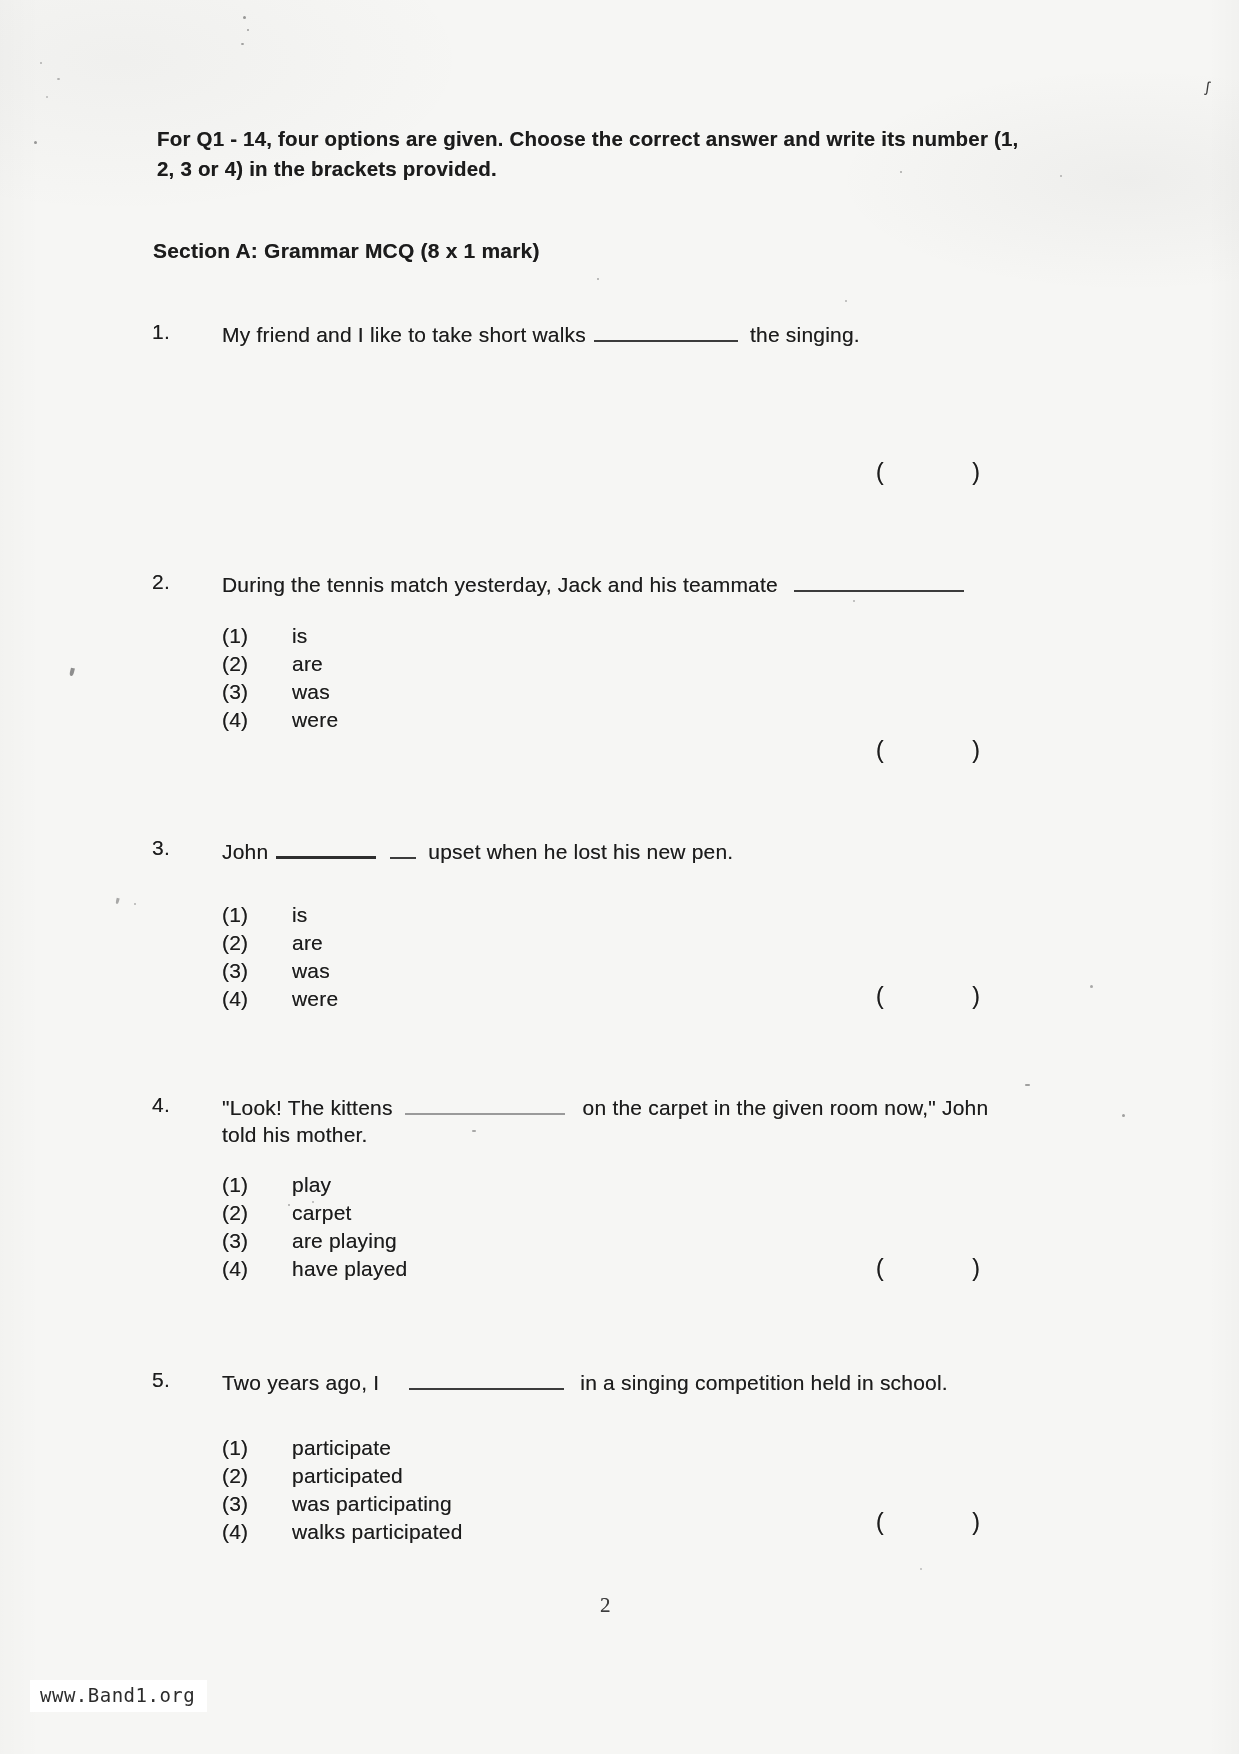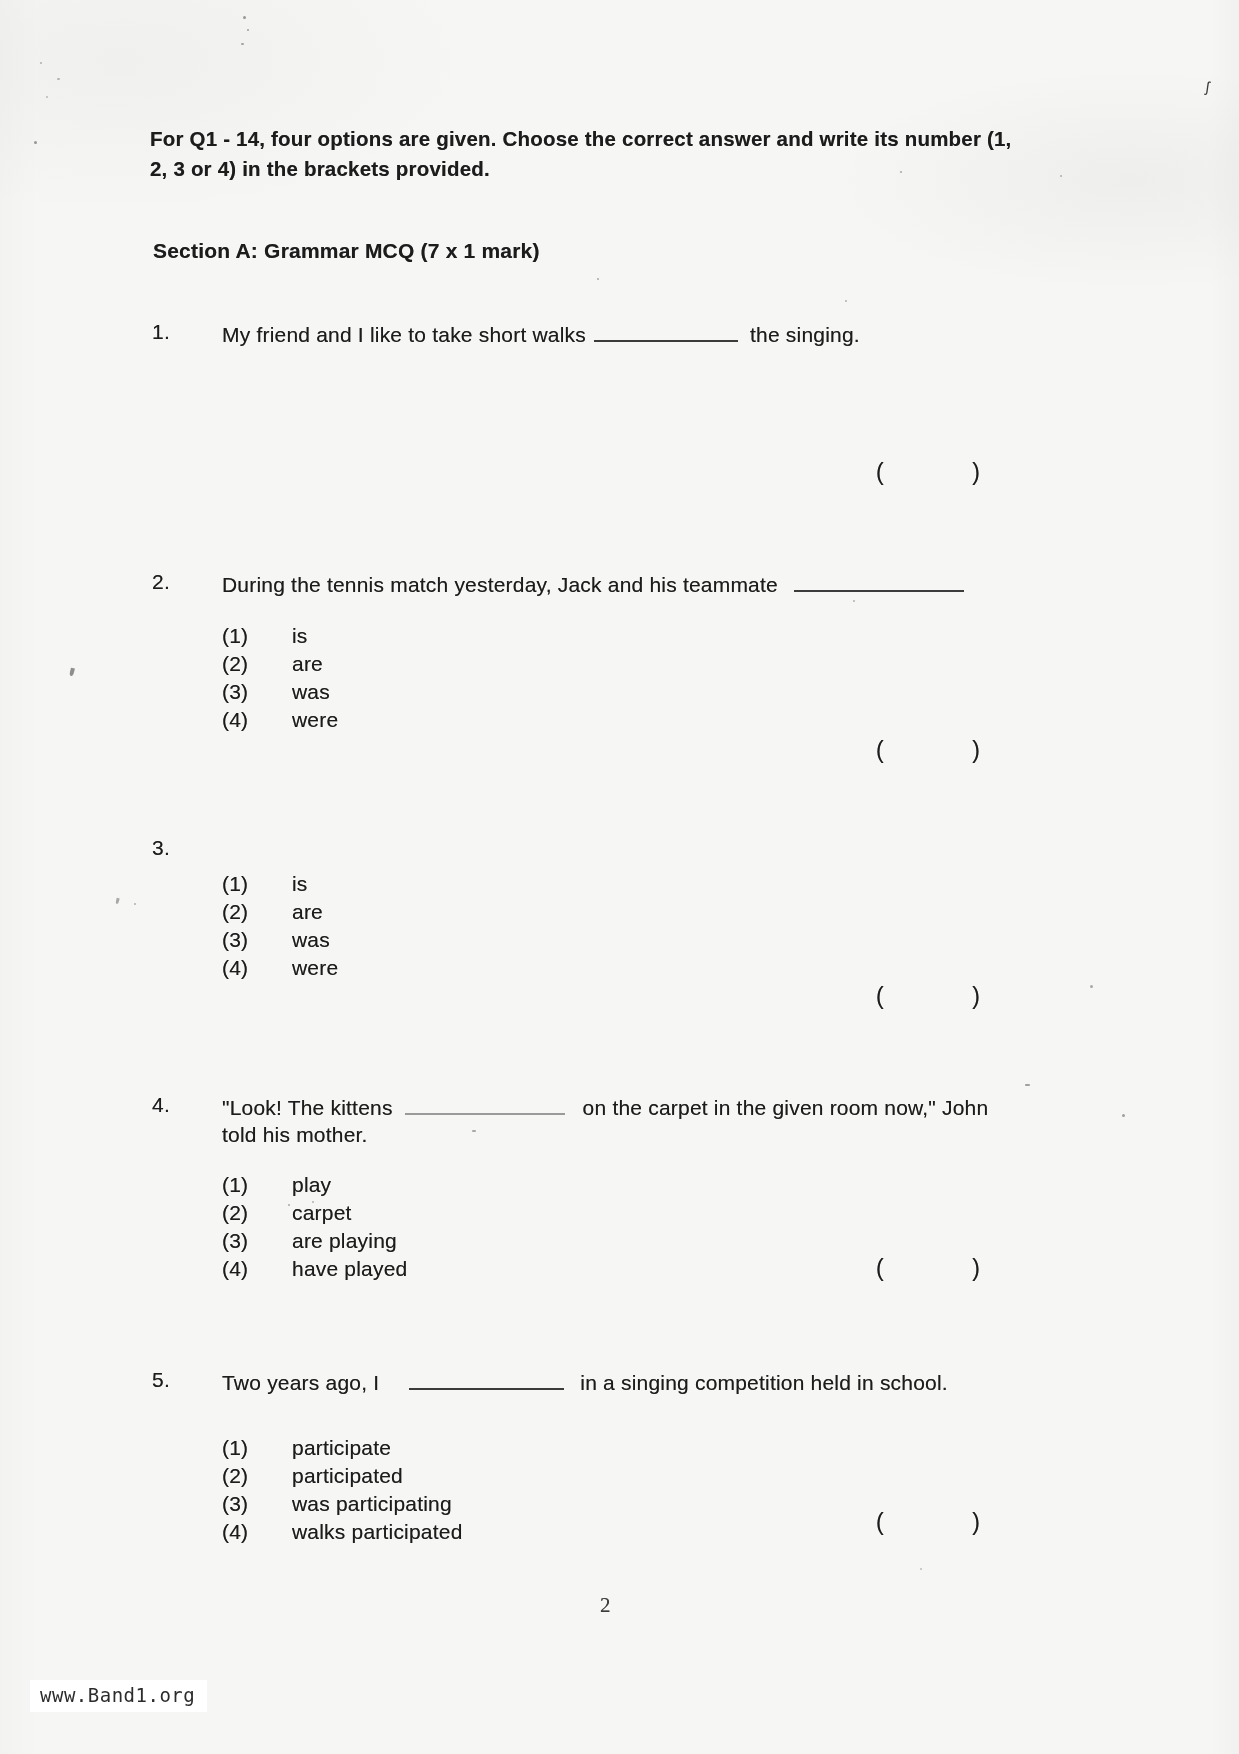--- a/index.html
+++ b/index.html
@@ -17,21 +17,21 @@
     position:absolute;inset:0;pointer-events:none;
     background:
       radial-gradient(420px 160px at 1130px 180px, rgba(90,90,90,0.05), rgba(0,0,0,0) 70%),
       radial-gradient(500px 220px at 120px 60px, rgba(90,90,90,0.04), rgba(0,0,0,0) 70%),
       linear-gradient(90deg, rgba(0,0,0,0.015) 0, rgba(0,0,0,0) 40px),
       linear-gradient(270deg, rgba(0,0,0,0.02) 0, rgba(0,0,0,0) 30px);
   }
   .txt{ text-shadow:0 0 0.6px rgba(25,25,25,0.55); }
 
   .instructions{
-    position:absolute;left:150px;top:124px;width:880px;
+    position:absolute;left:157px;top:124px;width:880px;
     font-weight:bold;font-size:20.5px;line-height:30px;
   }
   .section-title{
     position:absolute;left:153px;top:239px;width:700px;
     font-weight:bold;font-size:21px;
   }
 
   .question{position:absolute;left:152px;width:975px;padding-left:70px;box-sizing:border-box;font-size:21px;}
   .q-num{position:absolute;left:0;top:0;}
   .q-text{line-height:30px;}
@@ -90,21 +90,21 @@
   .speck.comma{border-radius:0 0 60% 60%;transform:rotate(14deg);}
 </style>
 </head>
 <body>
 
 <div class="page">
   <div class="scan-shade"></div>
 
   <div class="instructions txt">For Q1 - 14, four options are given. Choose the correct answer and write its number (1, 2, 3 or 4) in the brackets provided.</div>
 
-  <div class="section-title txt">Section A: Grammar MCQ (7 x 1 mark)</div>
+  <div class="section-title txt">Section A: Grammar MCQ (8 x 1 mark)</div>
 
   <div class="question q1">
     <span class="q-num txt">1.</span>
     <div class="q-text txt">
       <span>My friend and I like to take short walks</span><span class="blank b-q1"></span><span>the singing.</span>
     </div>
     <div class="answer-brackets txt">
       <span>(</span>
       <span>)</span>
     </div>
@@ -122,20 +122,23 @@
       <div class="opt-row txt"><span class="opt-num">(4)</span><span class="opt-label">were</span></div>
     </div>
     <div class="answer-brackets txt">
       <span>(</span>
       <span>)</span>
     </div>
   </div>
 
   <div class="question q3">
     <span class="q-num txt">3.</span>
+    <div class="q-text txt">
+      <span>John</span><span class="blank dark b-q3a"></span><span class="blank b-q3b"></span><span>upset when he lost his new pen.</span>
+    </div>
     <div class="opts">
       <div class="opt-row txt"><span class="opt-num">(1)</span><span class="opt-label">is</span></div>
       <div class="opt-row txt"><span class="opt-num">(2)</span><span class="opt-label">are</span></div>
       <div class="opt-row txt"><span class="opt-num">(3)</span><span class="opt-label">was</span></div>
       <div class="opt-row txt"><span class="opt-num">(4)</span><span class="opt-label">were</span></div>
     </div>
     <div class="answer-brackets txt">
       <span>(</span>
       <span>)</span>
     </div>

